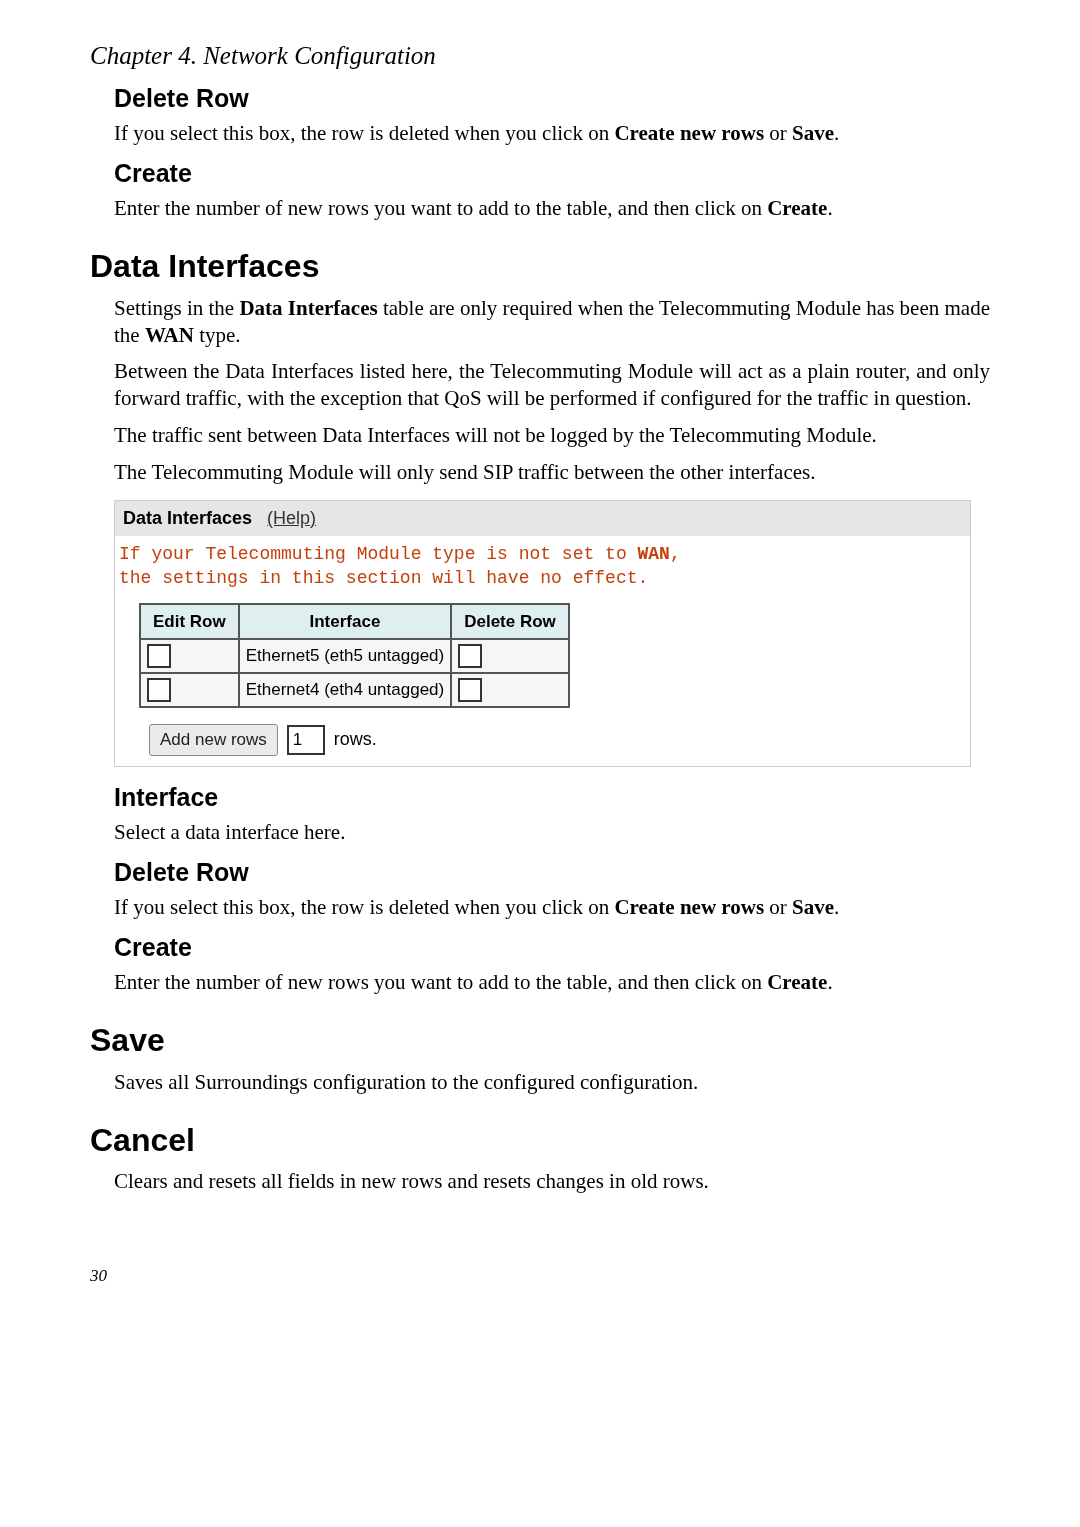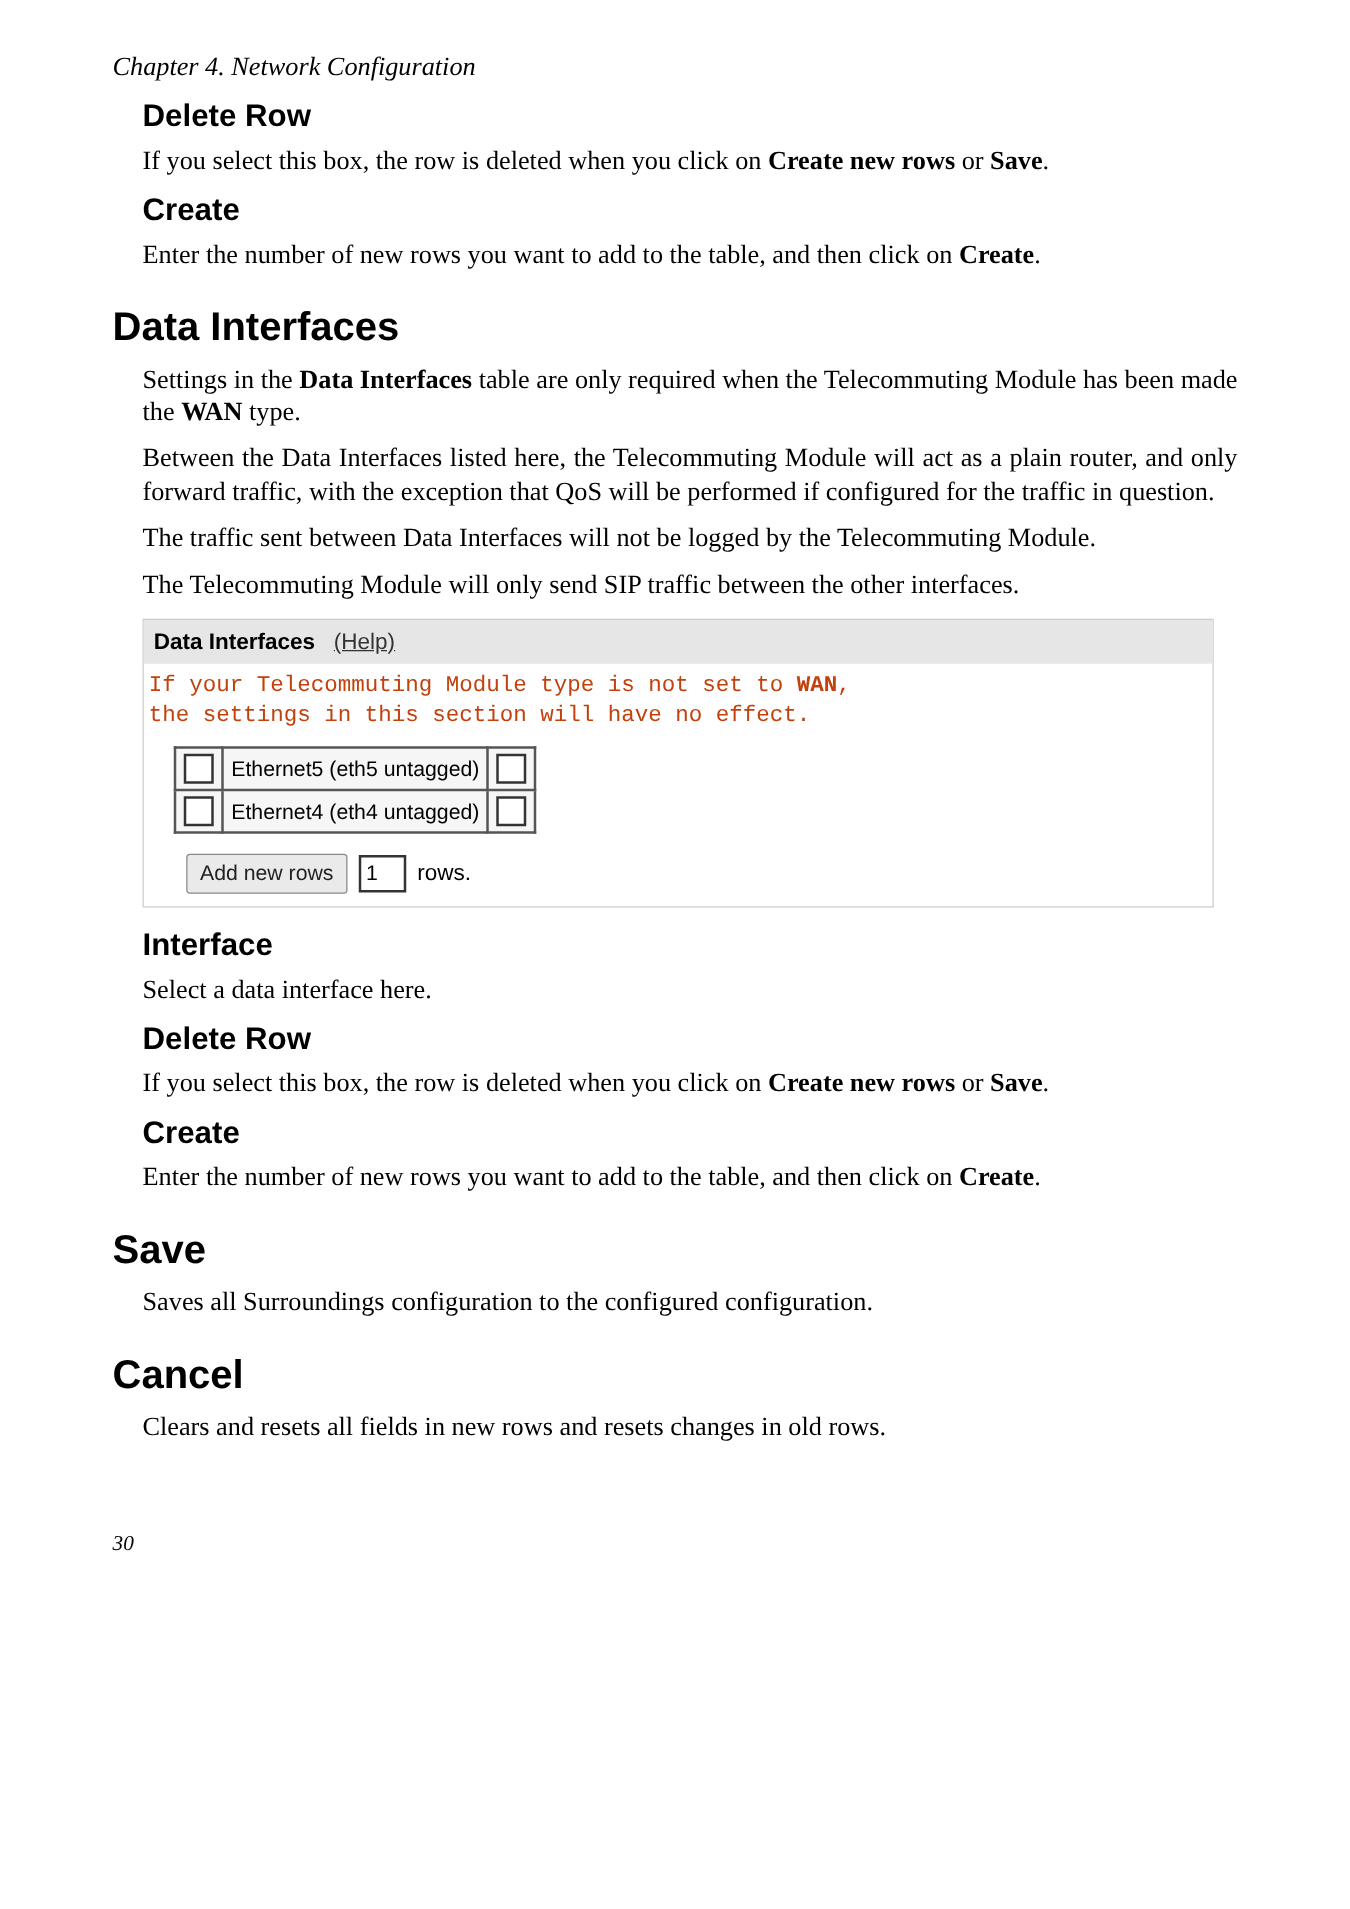--- a/index.html
+++ b/index.html
@@ -11,21 +11,21 @@
   }
   body {
     width: 1080px;
     padding: 40px 90px 40px 90px;
     box-sizing: border-box;
     font-size: 21px;
     line-height: 1.28;
   }
   .chapter-line {
     font-style: italic;
-    font-size: 21px;
+    font-size: 25px;
     margin-bottom: 4px;
   }
   .h3 {
     font-family: Arial, Helvetica, sans-serif;
     font-weight: bold;
     font-size: 25px;
     margin: 10px 0 6px 24px;
   }
   .body-text {
     margin: 4px 0 10px 24px;
@@ -74,21 +74,21 @@
     background: #dfeeee;
     border: 2px solid #555555;
     padding: 6px 12px;
     font-weight: bold;
     text-align: center;
   }
   .panel-table td {
     border: 2px solid #555555;
     padding: 4px 6px;
     background: #f6f6f6;
-    text-align: right;
+    text-align: left;
   }
   .checkbox-mimic {
     display: inline-block;
     width: 20px;
     height: 20px;
     border: 2px solid #333333;
     background: #ffffff;
     vertical-align: middle;
   }
   .add-row-bar {
@@ -153,20 +153,25 @@
   <div class="panel-header">
     <span class="title">Data Interfaces</span>
     <span class="help-link">(Help)</span>
   </div>
   <div class="panel-note">
     <span>If your Telecommuting Module type is not set to </span><b>WAN</b><span>,</span><br>
     <span>the settings in this section will have no effect.</span>
   </div>
   <table class="panel-table">
     <tbody>
+        <tr>
+      <th>Edit Row</th>
+      <th>Interface</th>
+      <th>Delete Row</th>
+    </tr>
     <tr>
       <td><span class="checkbox-mimic"></span></td>
       <td>Ethernet5 (eth5 untagged)</td>
       <td><span class="checkbox-mimic"></span></td>
     </tr>
     <tr>
       <td><span class="checkbox-mimic"></span></td>
       <td>Ethernet4 (eth4 untagged)</td>
       <td><span class="checkbox-mimic"></span></td>
     </tr>

